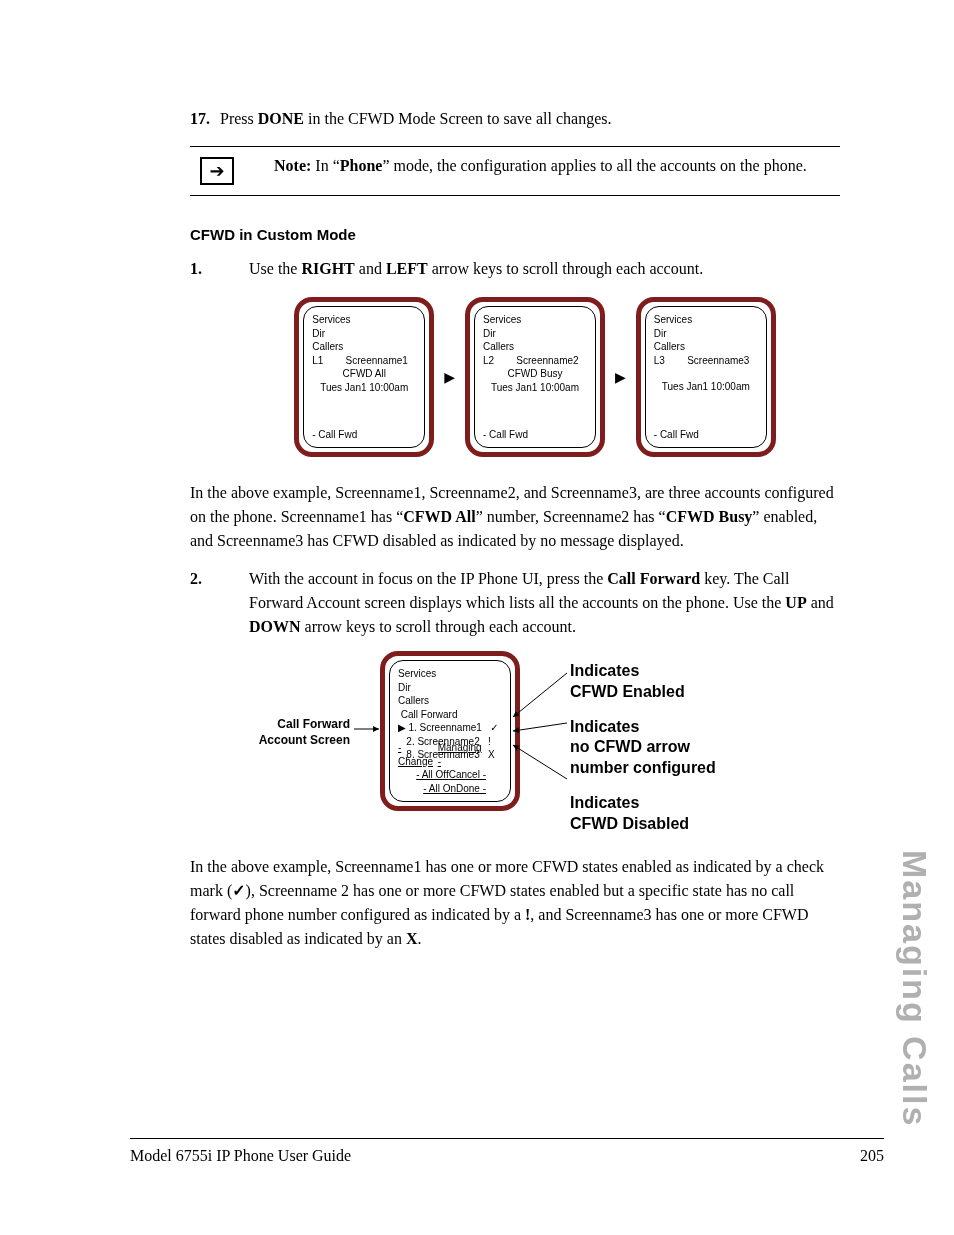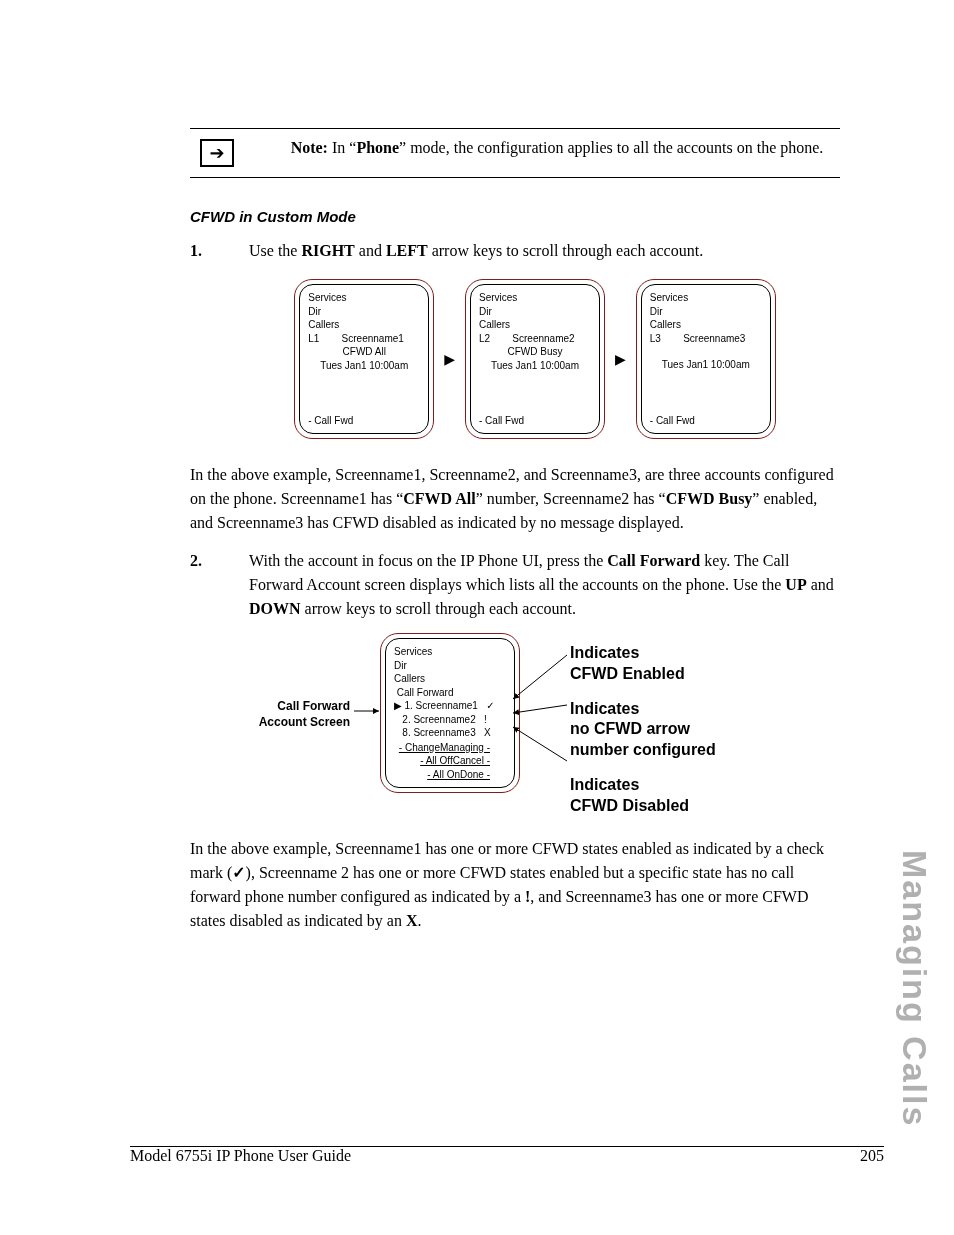--- a/index.html
+++ b/index.html
@@ -47,27 +47,25 @@
     justify-content: center;
     margin-right: 40px;
     margin-left: 10px;
   }
   .note-arrow {
     font-size: 18px;
     line-height: 1;
   }
   .note-text {
     flex: 1;
-    text-align: center;
   }
   .note-label { font-weight: bold; }
   .section-heading {
     font-family: Arial, Helvetica, sans-serif;
     font-weight: bold;
-    font-style: italic;
     font-size: 15px;
     margin: 0 0 14px 0;
   }
   .step {
     display: flex;
     margin-bottom: 12px;
     line-height: 1.5;
   }
   .step .num {
     font-weight: bold;
@@ -80,21 +78,21 @@
   .screens-row {
     display: flex;
     justify-content: center;
     align-items: center;
     margin: 16px 0 24px 40px;
     gap: 6px;
   }
   .phone-screen {
     width: 140px;
     height: 160px;
-    border: 1px solid #7f1d1d;
+    border: 5px solid #7f1d1d;
     border-radius: 18px;
     padding: 4px;
     box-sizing: border-box;
     position: relative;
   }
   .phone-inner {
     width: 100%;
     height: 100%;
     border: 1px solid #000;
     border-radius: 14px;
@@ -173,30 +171,37 @@
     color: #b0b0b0;
     writing-mode: vertical-rl;
     letter-spacing: 2px;
   }
   .footer {
     position: absolute;
     left: 130px;
     right: 70px;
     bottom: 70px;
     border-top: 1px solid #000;
+    padding-top: 8px;
     display: flex;
     justify-content: space-between;
     font-size: 16px;
   }
 </style>
 </head>
 <body>
 
 <div class="page">
 
+  <div class="step17">
+    <span class="step-num">17.</span>
+    <span>
+      <span>Press </span><span class="bold">DONE</span><span> in the CFWD Mode Screen to save all changes.</span>
+    </span>
+  </div>
 
   <div class="note-block">
     <div class="note-icon-box">
       <span class="note-arrow">➔</span>
     </div>
     <div class="note-text">
       <span class="note-label">Note:</span><span> In “</span><span class="bold">Phone</span><span>” mode, the configuration applies to all the accounts on the phone.</span>
     </div>
   </div>
 

